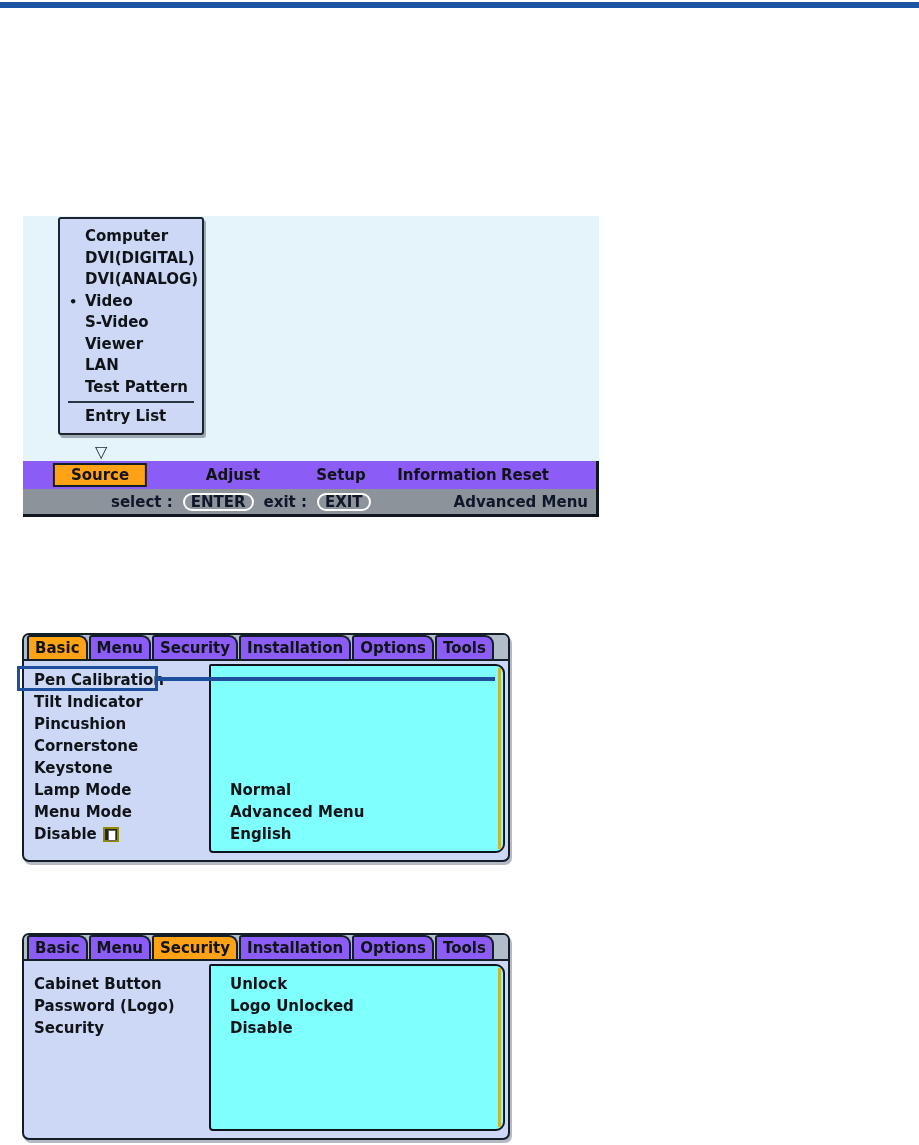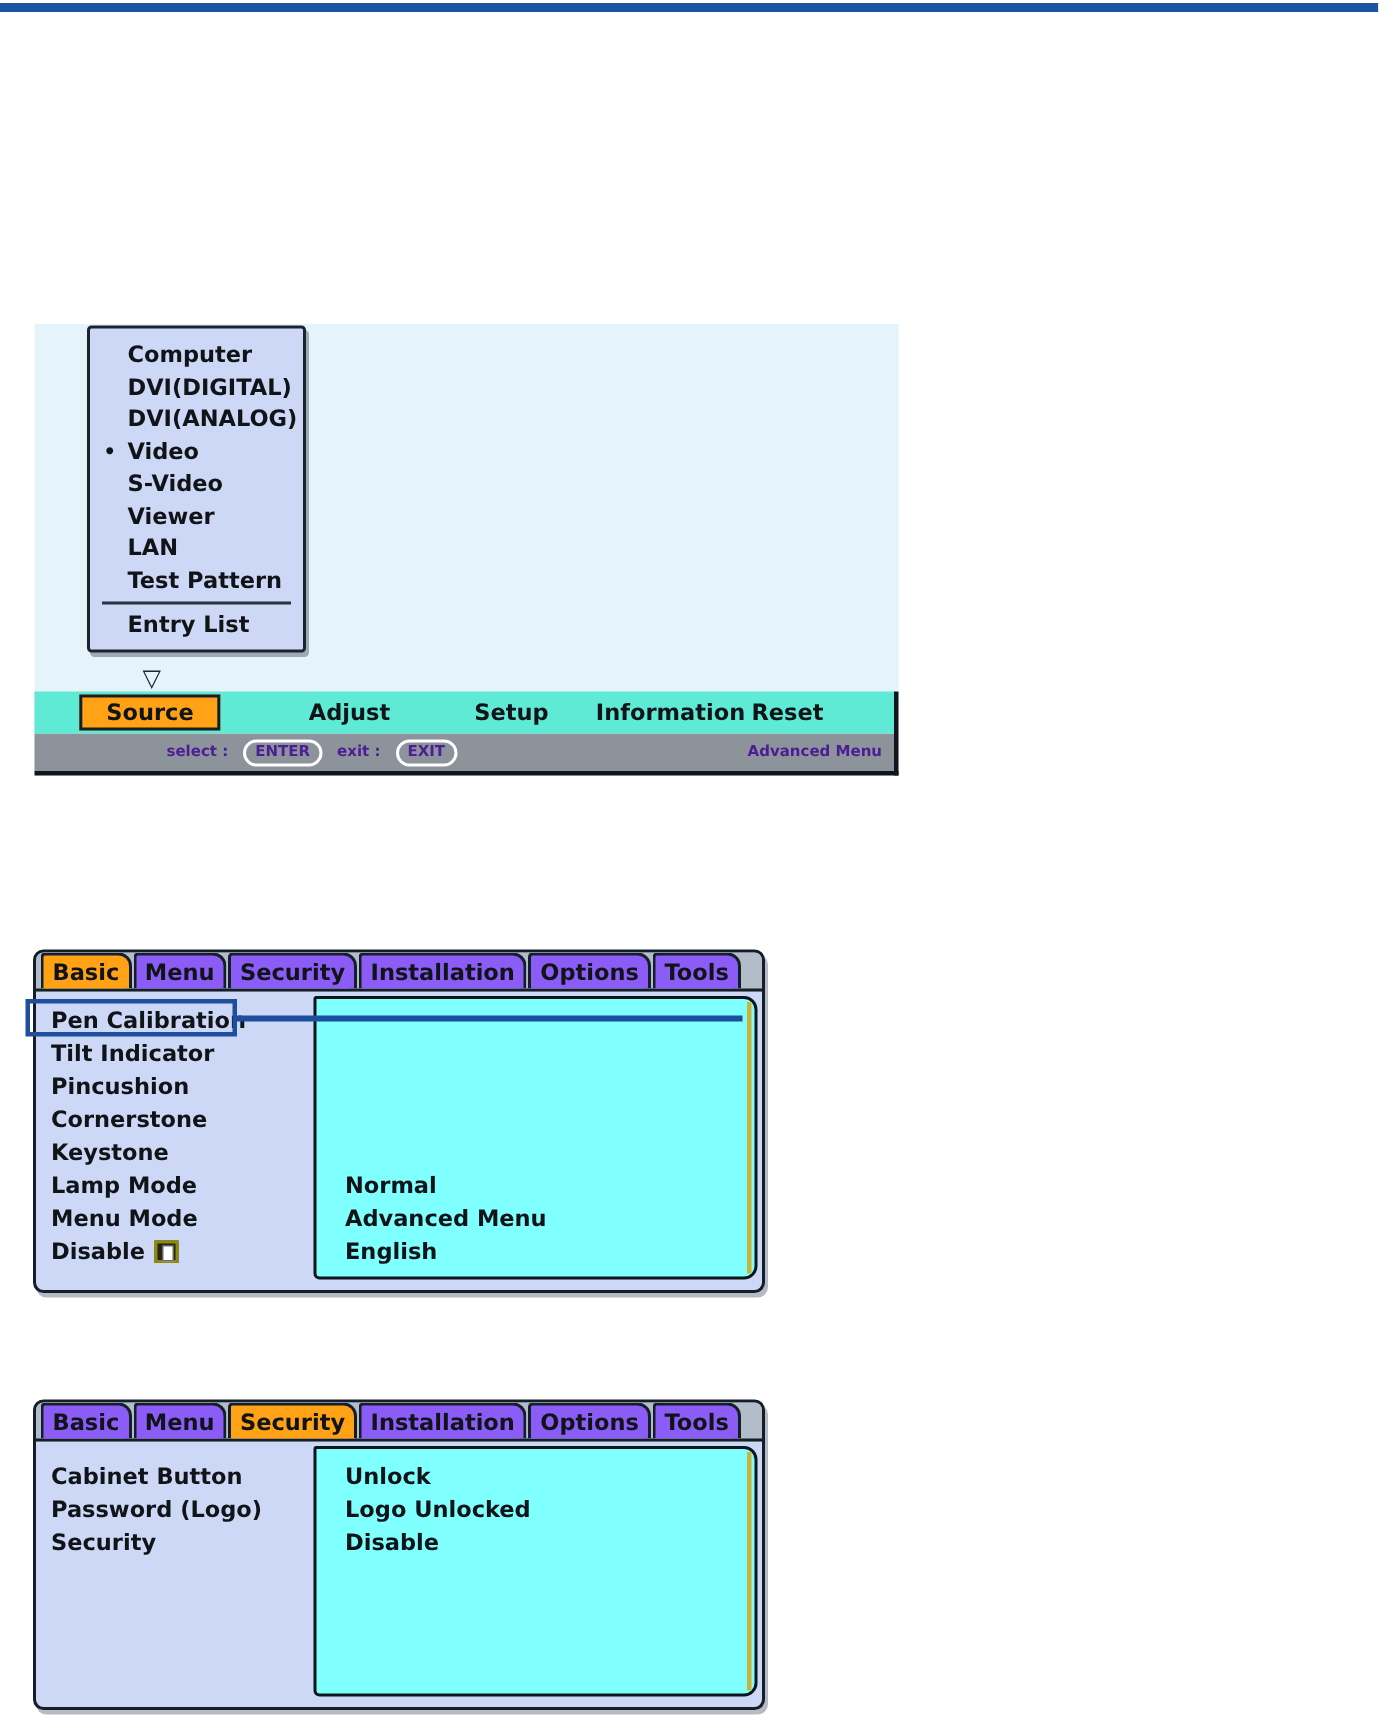--- a/index.html
+++ b/index.html
@@ -17,30 +17,30 @@
     position:absolute; left:35px; top:1px; width:146px; height:218px;
     background:#ccd8f5; border:2px solid #1a232e; border-radius:3px;
     box-shadow:2px 3px 0 rgba(70,80,100,.45); padding-top:7px;
   }
   .p-item { position:relative; height:21.5px; line-height:21.5px; padding-left:25px; font-size:15px; cursor:default; }
   .p-item .bullet { position:absolute; left:9px; top:0; font-size:13px; }
   .p-item.divided { margin:3px 8px 0; border-top:2px solid #2a3340; padding:3px 0 0 17px; height:26px; }
   .down-arrow { position:absolute; left:72px; top:226px; font-size:16px; color:#1a232e; }
 
   .bars { position:absolute; left:0; top:245px; width:576px; border-right:3px solid #10161e; border-bottom:3px solid #10161e; }
-  .menubar { position:relative; height:28px; background:#5eead4; font-size:15px; }
+  .menubar { position:relative; height:28px; background:#8b5cf6; font-size:15px; }
   .menubar > .mb-item { position:absolute; top:3px; line-height:22px; transform:translateX(-50%); white-space:nowrap; }
   .menubar > .mb-item:nth-of-type(1) { left:77px; }
   .menubar > .mb-item:nth-of-type(2) { left:210px; }
   .menubar > .mb-item:nth-of-type(3) { left:318px; }
   .menubar > .mb-item:nth-of-type(4) { left:424px; }
   .menubar > .mb-item:nth-of-type(5) { left:502px; }
   .mb-item.active { top:2px; background:#ffa216; border:2px solid #141e28; padding:0 16px; line-height:20px; height:24px; }
 
-  .statusbar { height:25px; background:#8d939b; color:#4c1d95; display:flex; align-items:center; gap:10px; padding:0 8px 0 88px; font-size:10px; }
+  .statusbar { height:25px; background:#8d939b; color:#0f172a; display:flex; align-items:center; gap:10px; padding:0 8px 0 88px; font-size:15px; }
   .pill { border:2px solid #fff; border-radius:10px; padding:0 6px; height:18px; line-height:14px; display:inline-flex; align-items:center; }
   .adv { margin-left:auto; }
 
   
   .dialog {
     position:absolute; left:22px; width:488px; background:#ccd8f5;
     border:2px solid #141e28; border-radius:7px; overflow:hidden;
     box-shadow:2px 3px 0 rgba(120,130,150,.55);
   }
   #dlg-basic { top:633px; height:229px; }

